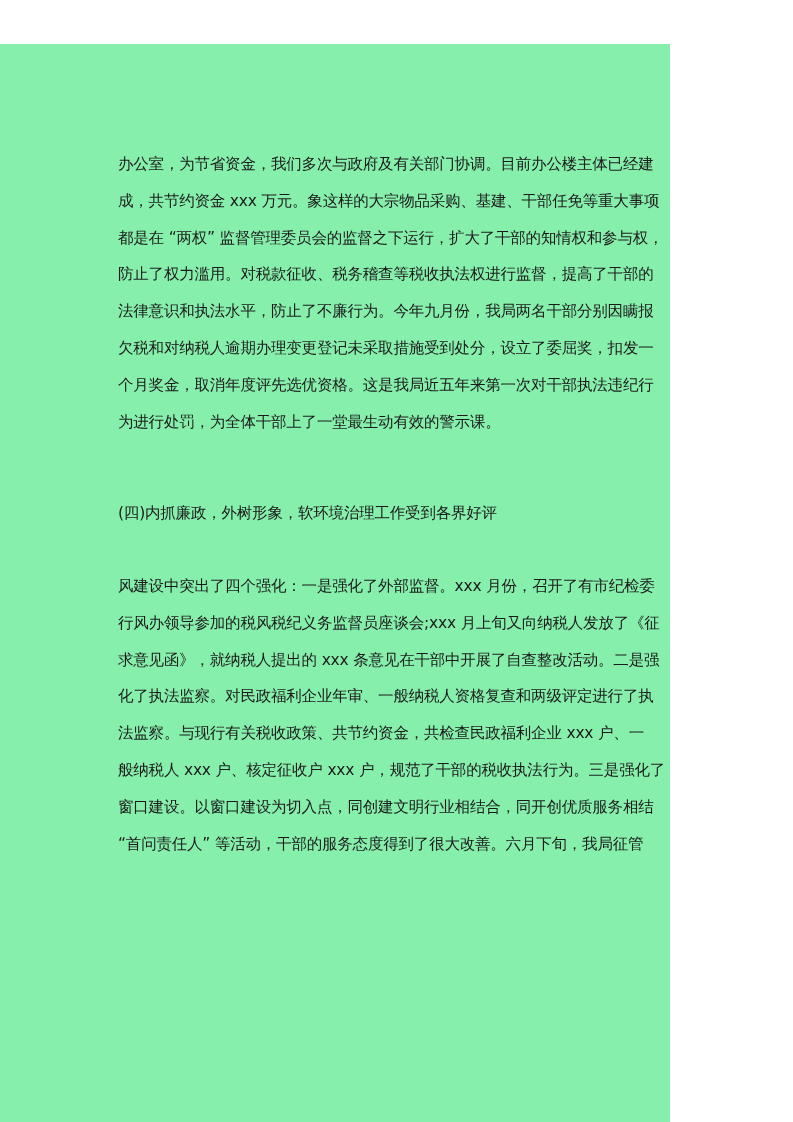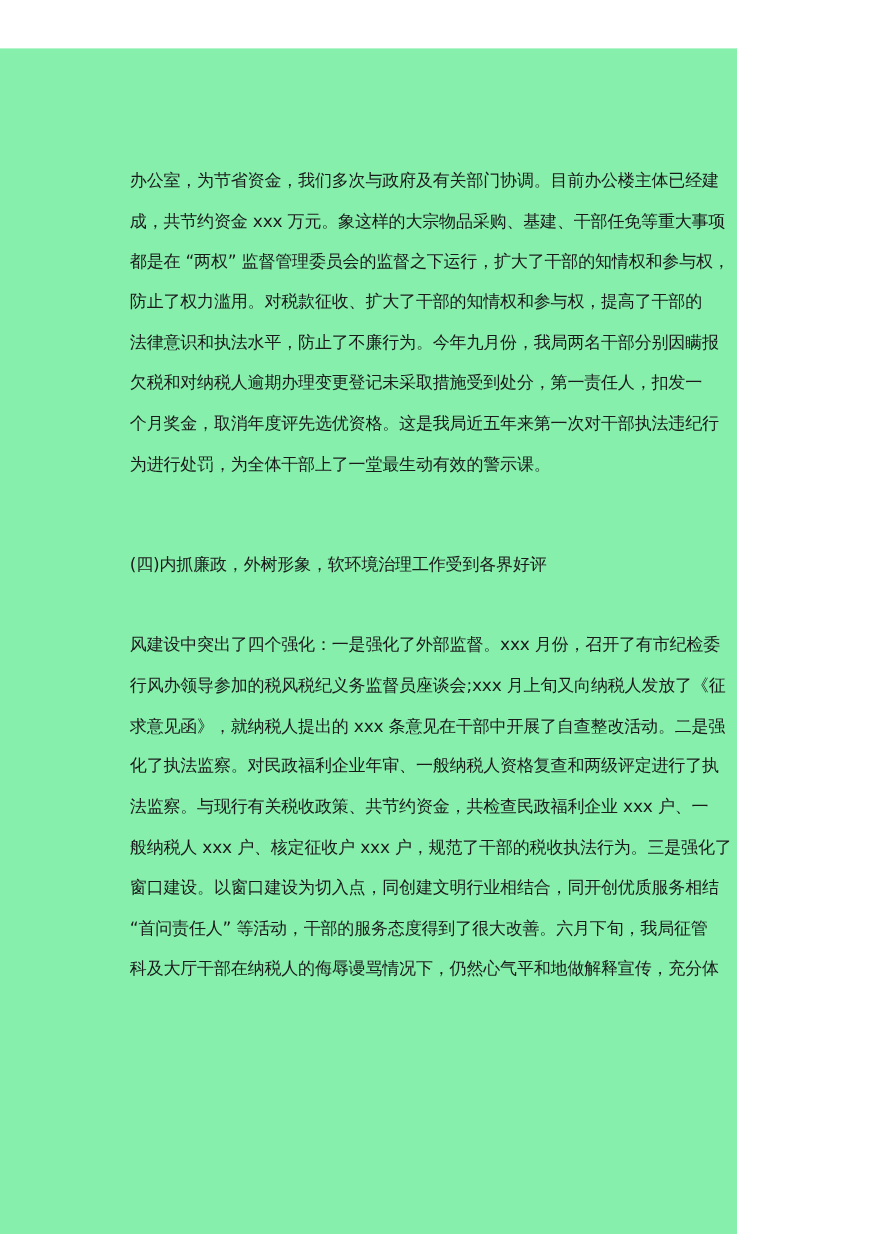--- a/index.html
+++ b/index.html
@@ -15,36 +15,35 @@
 </style>
 </head>
 <body>
 
 <div class="page">
 
   <div class="block p1">
     <span class="line">办公室，为节省资金，我们多次与政府及有关部门协调。目前办公楼主体已经建</span>
     <span class="line">成，共节约资金 xxx 万元。象这样的大宗物品采购、基建、干部任免等重大事项</span>
     <span class="line">都是在 “两权” 监督管理委员会的监督之下运行，扩大了干部的知情权和参与权，</span>
-    <span class="line">防止了权力滥用。对税款征收、扩大了干部的知情权和参与权，提高了干部的</span>
+    <span class="line">防止了权力滥用。对税款征收、税务稽查等税收执法权进行监督，提高了干部的</span>
     <span class="line">法律意识和执法水平，防止了不廉行为。今年九月份，我局两名干部分别因瞒报</span>
-    <span class="line">欠税和对纳税人逾期办理变更登记未采取措施受到处分，第一责任人，扣发一</span>
+    <span class="line">欠税和对纳税人逾期办理变更登记未采取措施受到处分，设立了委屈奖，扣发一</span>
     <span class="line">个月奖金，取消年度评先选优资格。这是我局近五年来第一次对干部执法违纪行</span>
     <span class="line">为进行处罚，为全体干部上了一堂最生动有效的警示课。</span>
   </div>
 
   <div class="block heading">
     <span class="line">(四)内抓廉政，外树形象，软环境治理工作受到各界好评</span>
   </div>
 
   <div class="block p2">
     <span class="line">风建设中突出了四个强化：一是强化了外部监督。xxx 月份，召开了有市纪检委</span>
     <span class="line">行风办领导参加的税风税纪义务监督员座谈会;xxx 月上旬又向纳税人发放了《征</span>
     <span class="line">求意见函》，就纳税人提出的 xxx 条意见在干部中开展了自查整改活动。二是强</span>
     <span class="line">化了执法监察。对民政福利企业年审、一般纳税人资格复查和两级评定进行了执</span>
     <span class="line">法监察。与现行有关税收政策、共节约资金，共检查民政福利企业 xxx 户、一</span>
     <span class="line">般纳税人 xxx 户、核定征收户 xxx 户，规范了干部的税收执法行为。三是强化了</span>
     <span class="line">窗口建设。以窗口建设为切入点，同创建文明行业相结合，同开创优质服务相结</span>
     <span class="line"> “首问责任人” 等活动，干部的服务态度得到了很大改善。六月下旬，我局征管</span>
-    <span class="line">科及大厅干部在纳税人的侮辱谩骂情况下，仍然心气平和地做解释宣传，充分体</span>
   </div>
 
 </div>
 
 </body></html>

